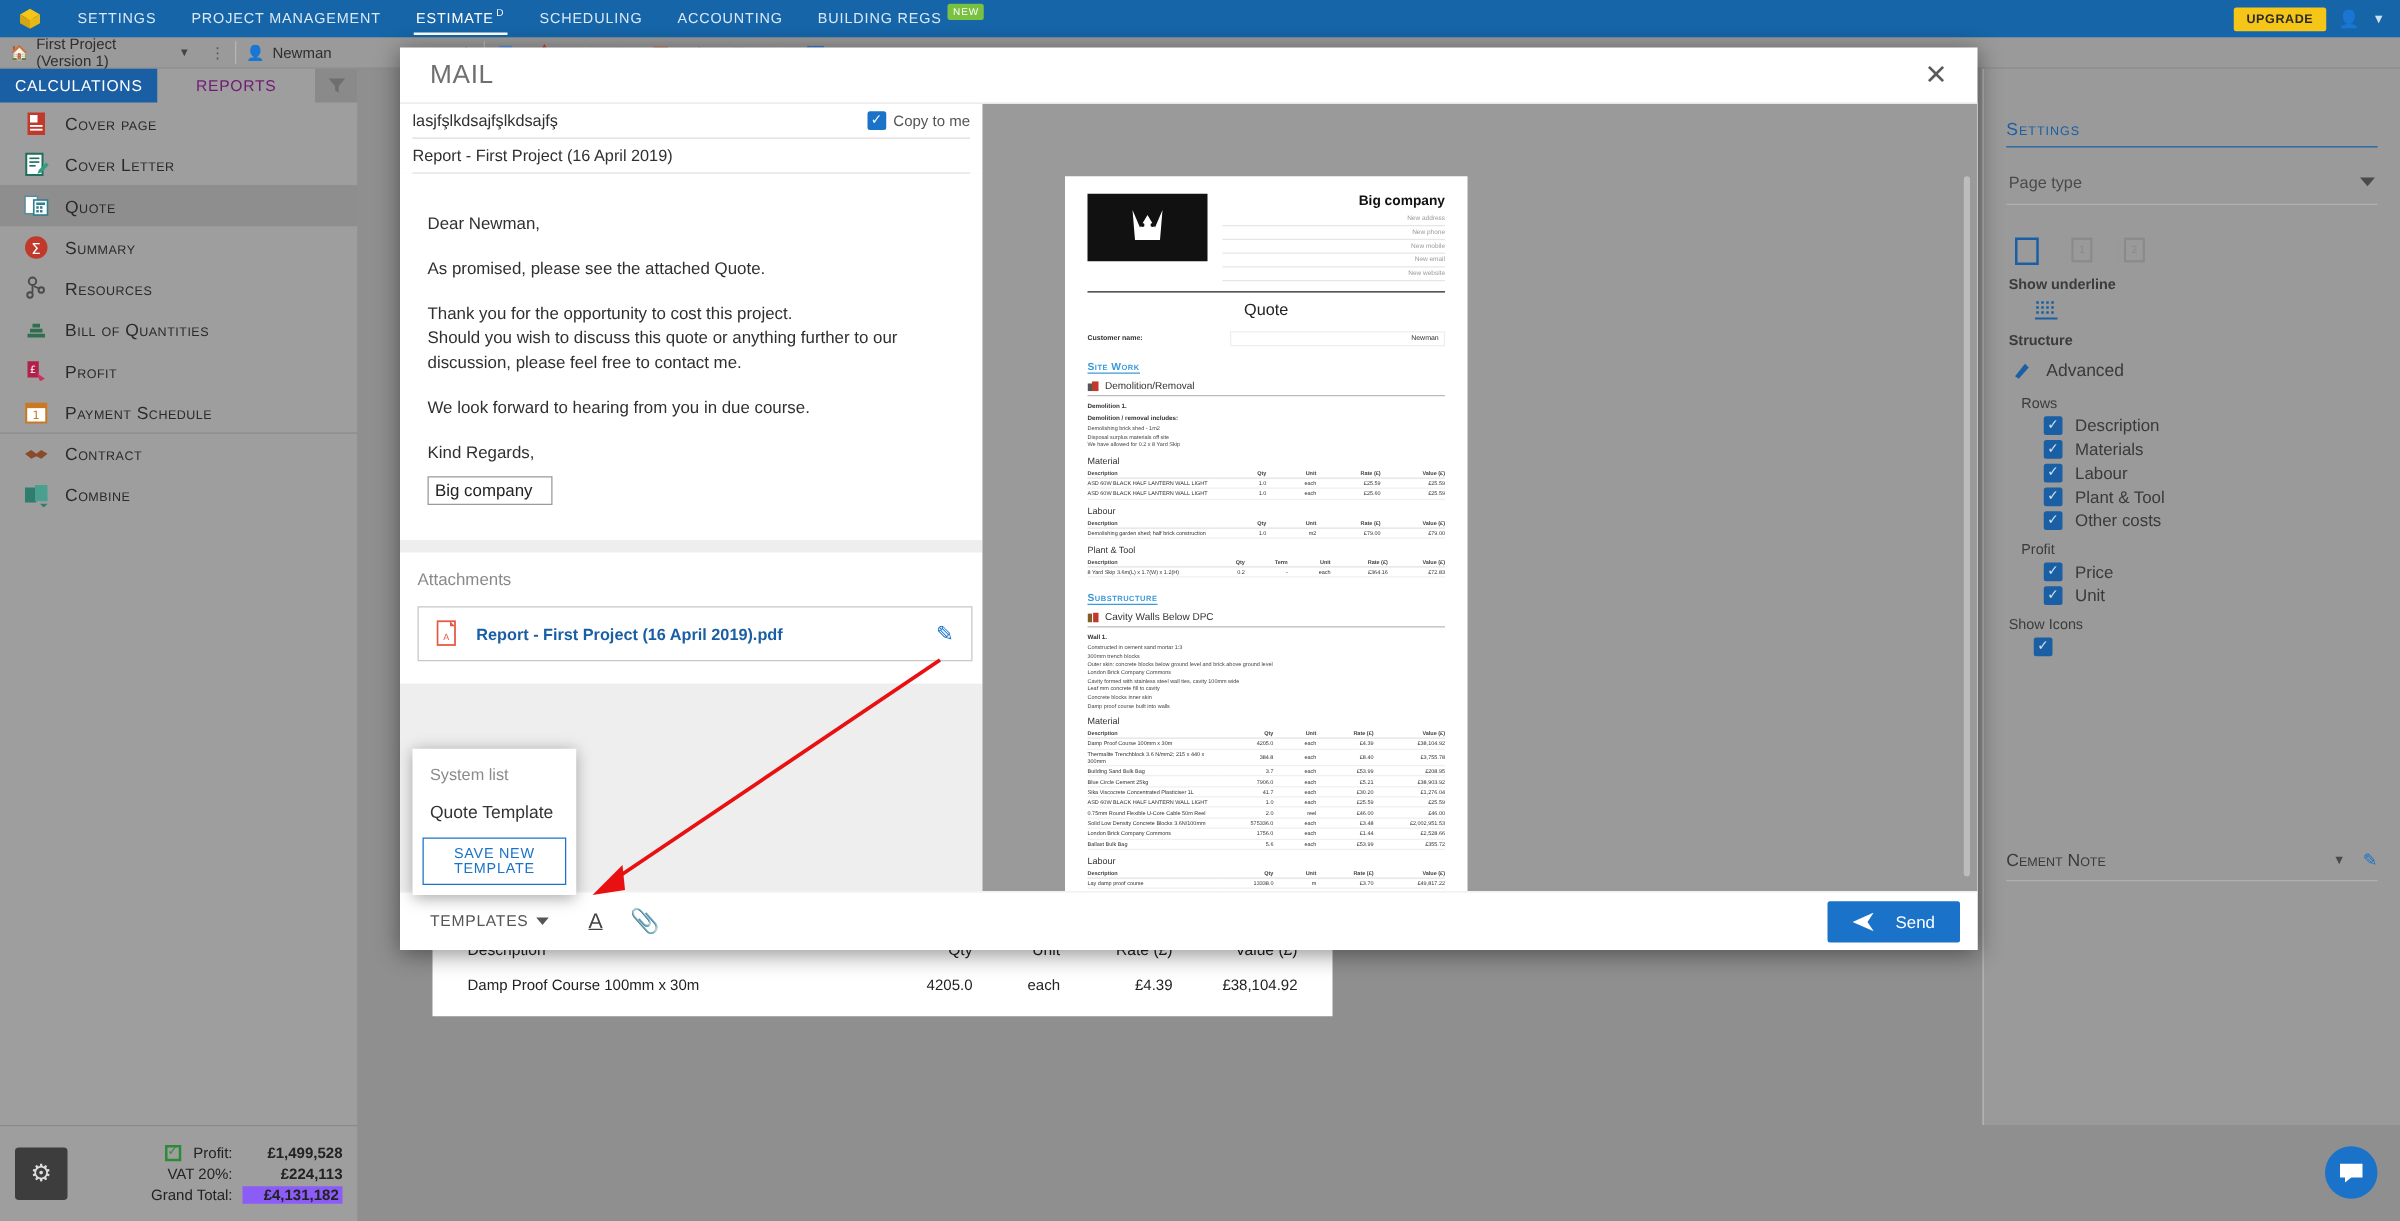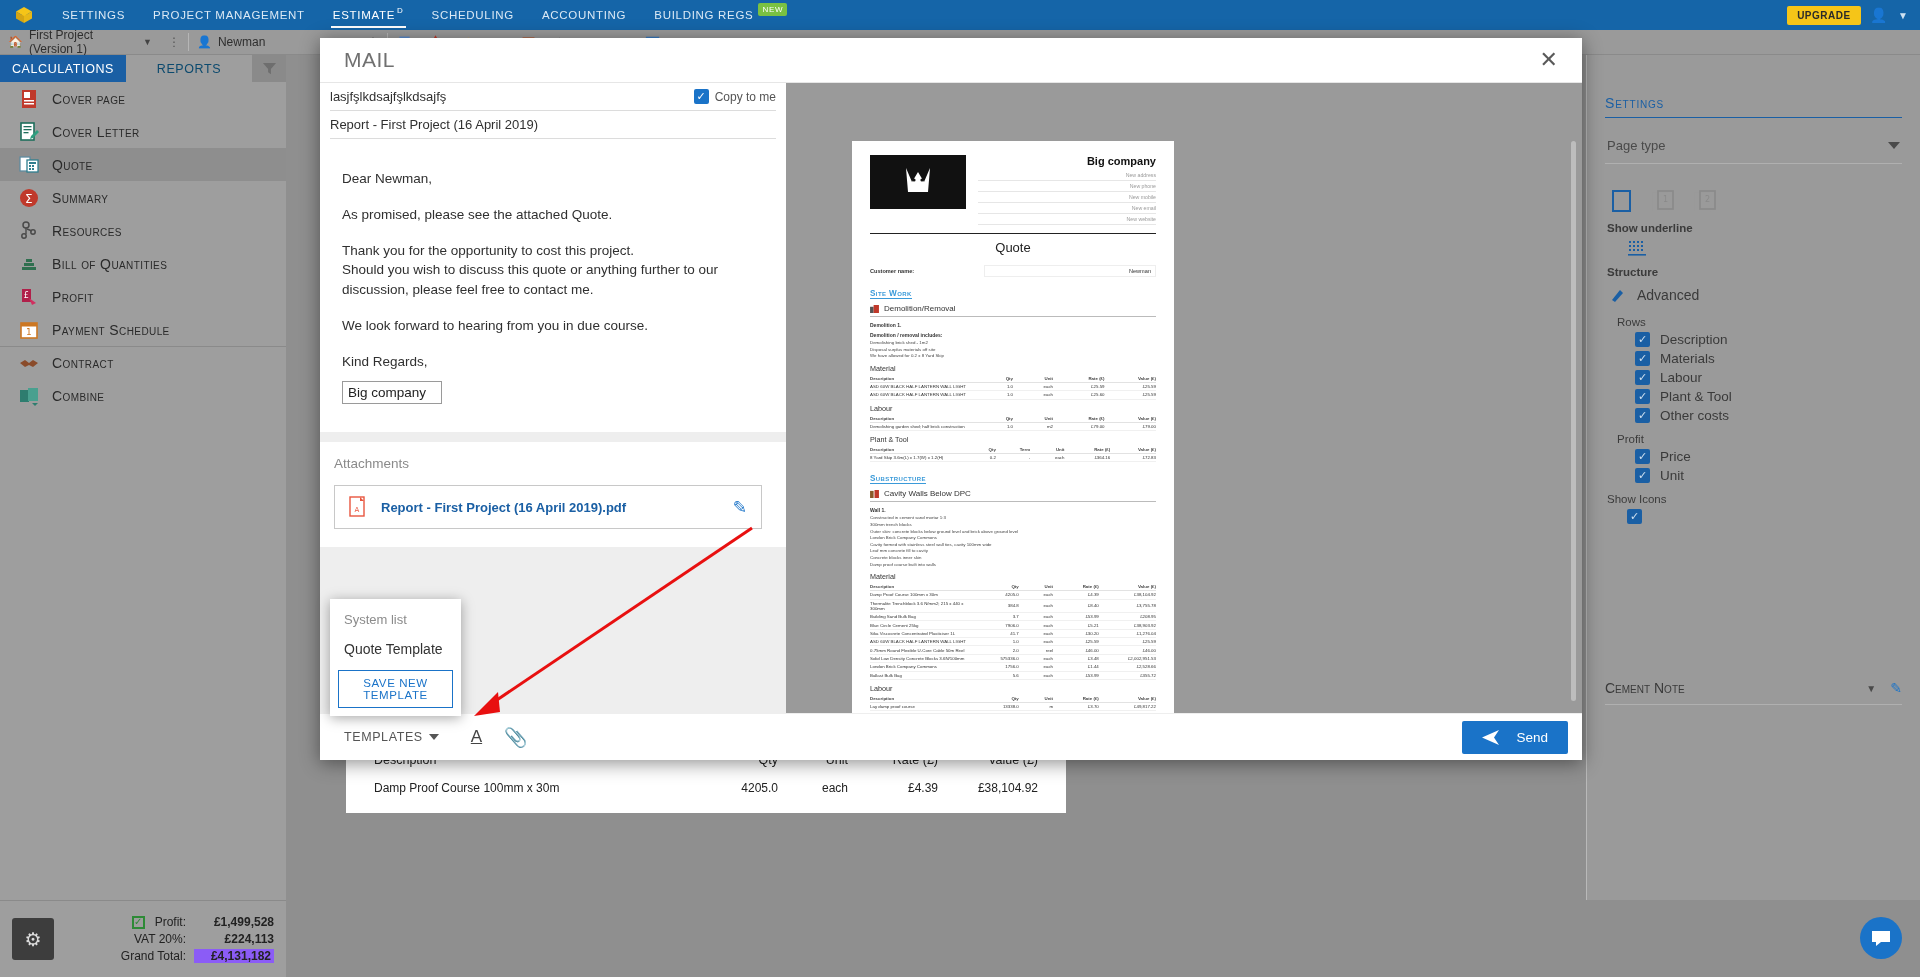--- a/index.html
+++ b/index.html
@@ -61,21 +61,21 @@
 
   
   .sidebar {
     position: absolute; top: 55px; left: 0; width: 286px; height: 845px;
     background: #9e9e9e;
   }
   .sb-tabs { display: flex; height: 27px; }
   .sb-tab {
     flex: 1; display: flex; align-items: center; justify-content: center;
     font-size: 12.5px; letter-spacing: .6px; cursor: pointer;
-    color: #0c4a6e; background: #9e9e9e;
+    color: #701a75; background: #9e9e9e;
   }
   .sb-tab.active { background: #1a5fa4; color: #fff; }
   .sb-filter {
     width: 34px; display:flex; align-items:center; justify-content:center;
     background: #8a8a8a; color:#5a5a5a; font-size: 14px; cursor: pointer;
   }
   .sb-list { }
   .sb-item {
     height: 33px; display: flex; align-items: center; gap: 12px;
     padding-left: 18px; cursor: pointer;
@@ -221,21 +221,21 @@
   .mail-body {
     font-size: 13.5px; color: #303030; line-height: 1.42; padding: 16px 10px 0 12px;
   }
   .mail-body p { margin: 0 0 17px 0; }
   .sig-input {
     margin: 2px 0 8px 12px; border: 1px solid #9a9a9a; padding: 3px 5px;
     font-size: 13.5px; color: #222; width: 100px; outline: none;
     font-family: "Liberation Sans", sans-serif; background: #fff;
   }
   .attach-sep { height: 10px; background: #eee; }
-  .attach-panel { background: #fff; padding: 14px 24px 18px 14px; }
+  .attach-panel { background: #fff; padding: 14px 8px 18px 14px; }
   .attach-title { font-size: 13.5px; color: #8a8a8a; margin-bottom: 14px; }
   .attach-row {
     border: 1px solid #c8c8c8; height: 44px; display: flex; align-items: center;
     padding: 0 14px; gap: 14px;
   }
   .pdf-ico { width: 18px; height: 22px; }
   .attach-name { font-size: 13px; color: #1a5fa4; font-weight: bold; flex: 1; cursor: pointer; }
   .pencil { color: #1a73c8; font-size: 17px; cursor: pointer; }
   .mail-left-filler { flex: 1; background: #eee; }
 

